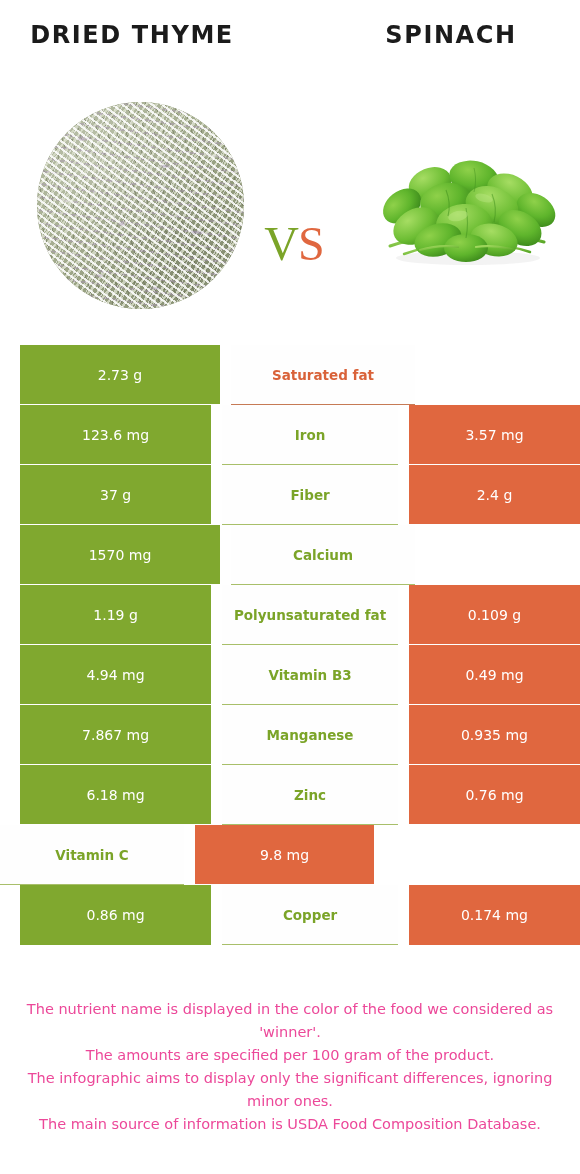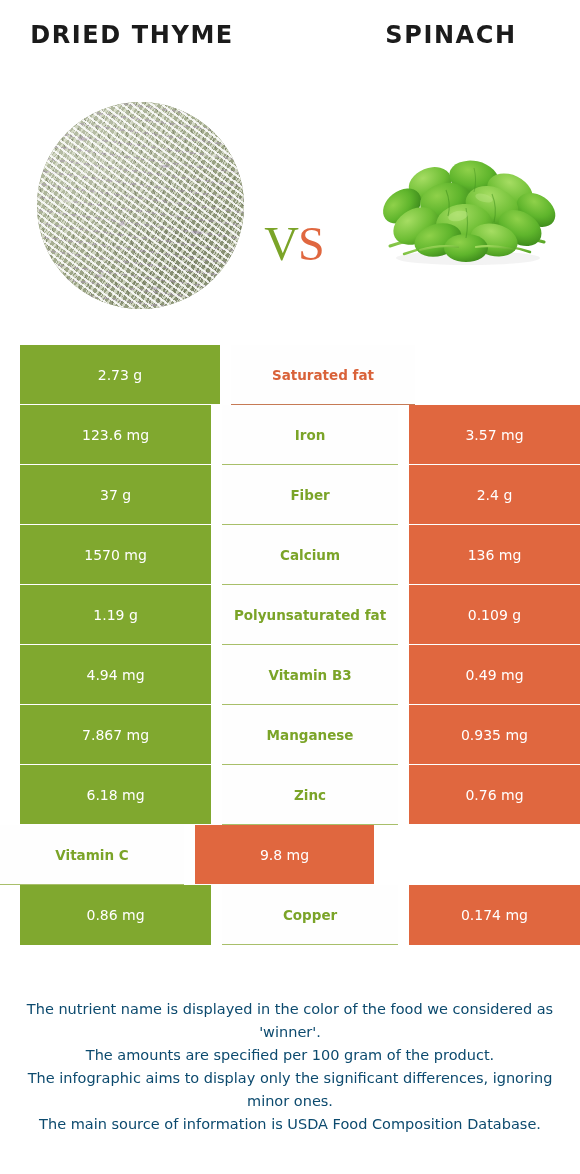--- a/index.html
+++ b/index.html
@@ -160,21 +160,21 @@
   
   .footer {
     position: absolute;
     left: 20px;
     top: 998px;
     width: 540px;
     text-align: center;
     font-family: "DejaVu Sans", sans-serif;
     font-size: 14.5px;
     line-height: 23px;
-    color: #0c4a6e;
+    color: #ec4899;
   }
   .footer .line { display: block; }
 </style>
 </head>
 <body>
 
 <div class="titles">
   <div class="title title-left">Dried thyme</div>
   <div class="title title-right">Spinach</div>
 </div>
@@ -258,21 +258,20 @@
 
   <div class="row">
     <div class="cell cell-left">37 g</div>
     <div class="cell cell-mid win-left">Fiber</div>
     <div class="cell cell-right">2.4 g</div>
   </div>
 
   <div class="row">
     <div class="cell cell-left">1570 mg</div>
     <div class="cell cell-mid win-left">Calcium</div>
-    <div class="cell cell-right">136 mg</div>
   </div>
 
   <div class="row">
     <div class="cell cell-left">1.19 g</div>
     <div class="cell cell-mid win-left">Polyunsaturated fat</div>
     <div class="cell cell-right">0.109 g</div>
   </div>
 
   <div class="row">
     <div class="cell cell-left">4.94 mg</div>

